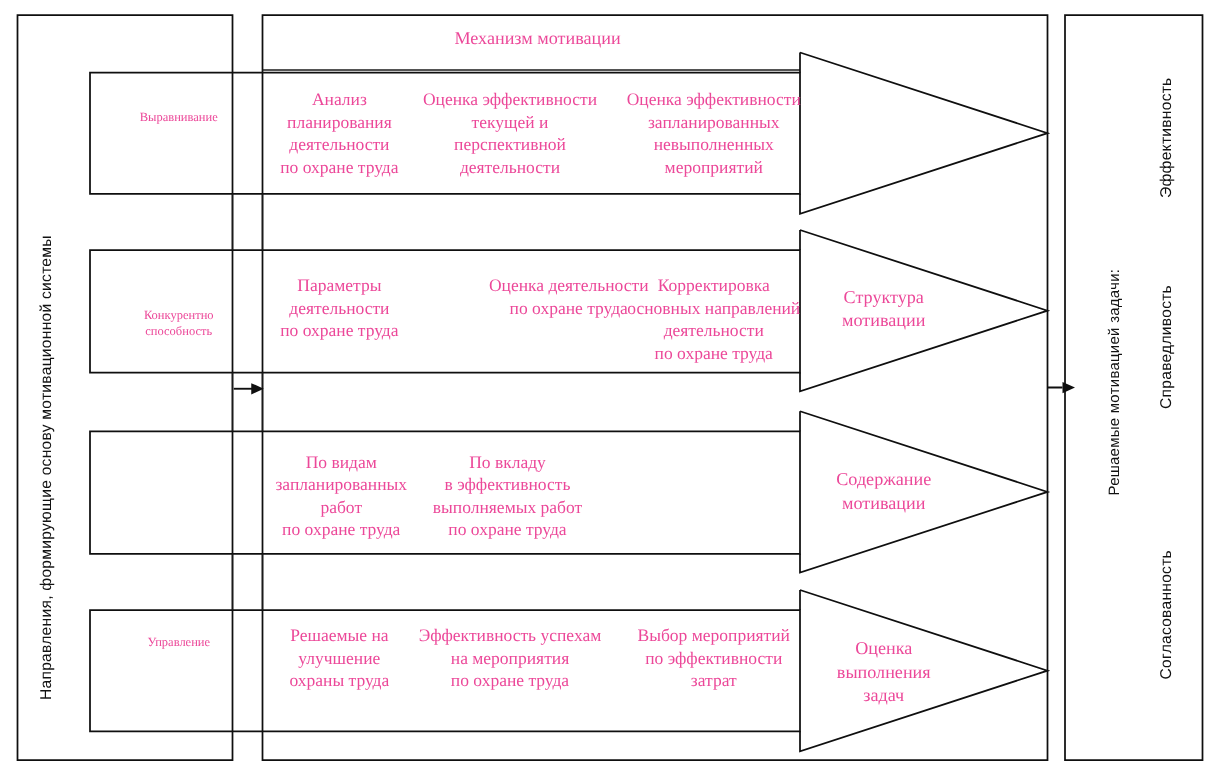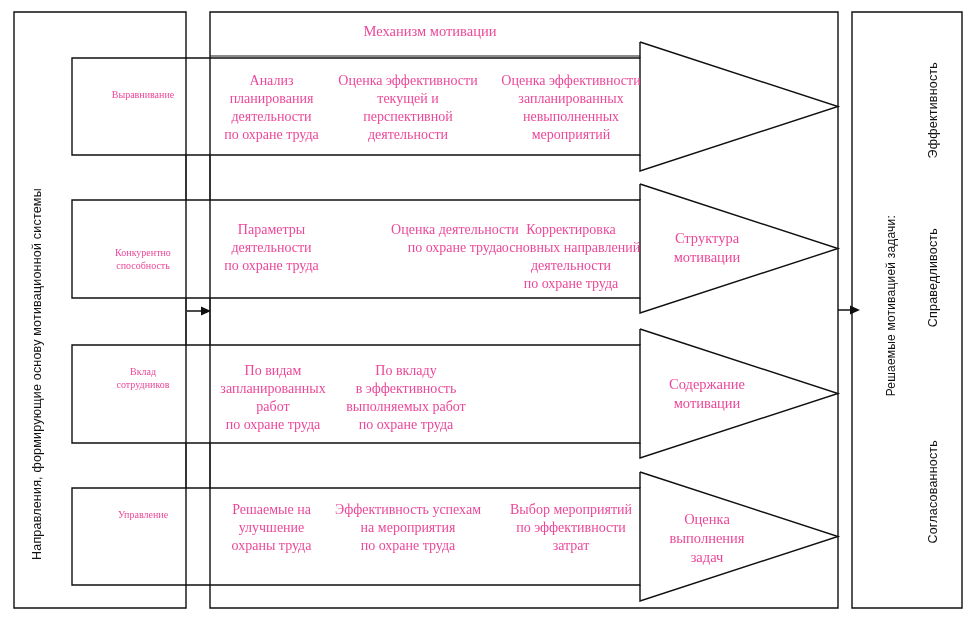--- a/index.html
+++ b/index.html
@@ -146,22 +146,20 @@
 по охране труда</div>
   <div class="txt cell" style="left:328px; top:221px; width:160px;margin-left:47px;">Оценка деятельности
 по охране труда</div>
   <div class="txt cell" style="left:491px; top:221px; width:160px;">Корректировка
 основных направлений
 деятельности
 по охране труда</div>
   <div class="txt arrowlabel" style="left:648px; top:229px; width:118px;">Структура
 мотивации</div>
 
-  <div class="txt rowname" style="left:78px; top:366px; width:130px;">Вклад
-сотрудников</div>
   <div class="txt cell" style="left:219px; top:362px; width:108px;">По видам
 запланированных
 работ
 по охране труда</div>
   <div class="txt cell" style="left:331px; top:362px; width:150px;">По вкладу
 в эффективность
 выполняемых работ
 по охране труда</div>
   <div class="txt arrowlabel" style="left:648px; top:375px; width:118px;">Содержание
 мотивации</div>

